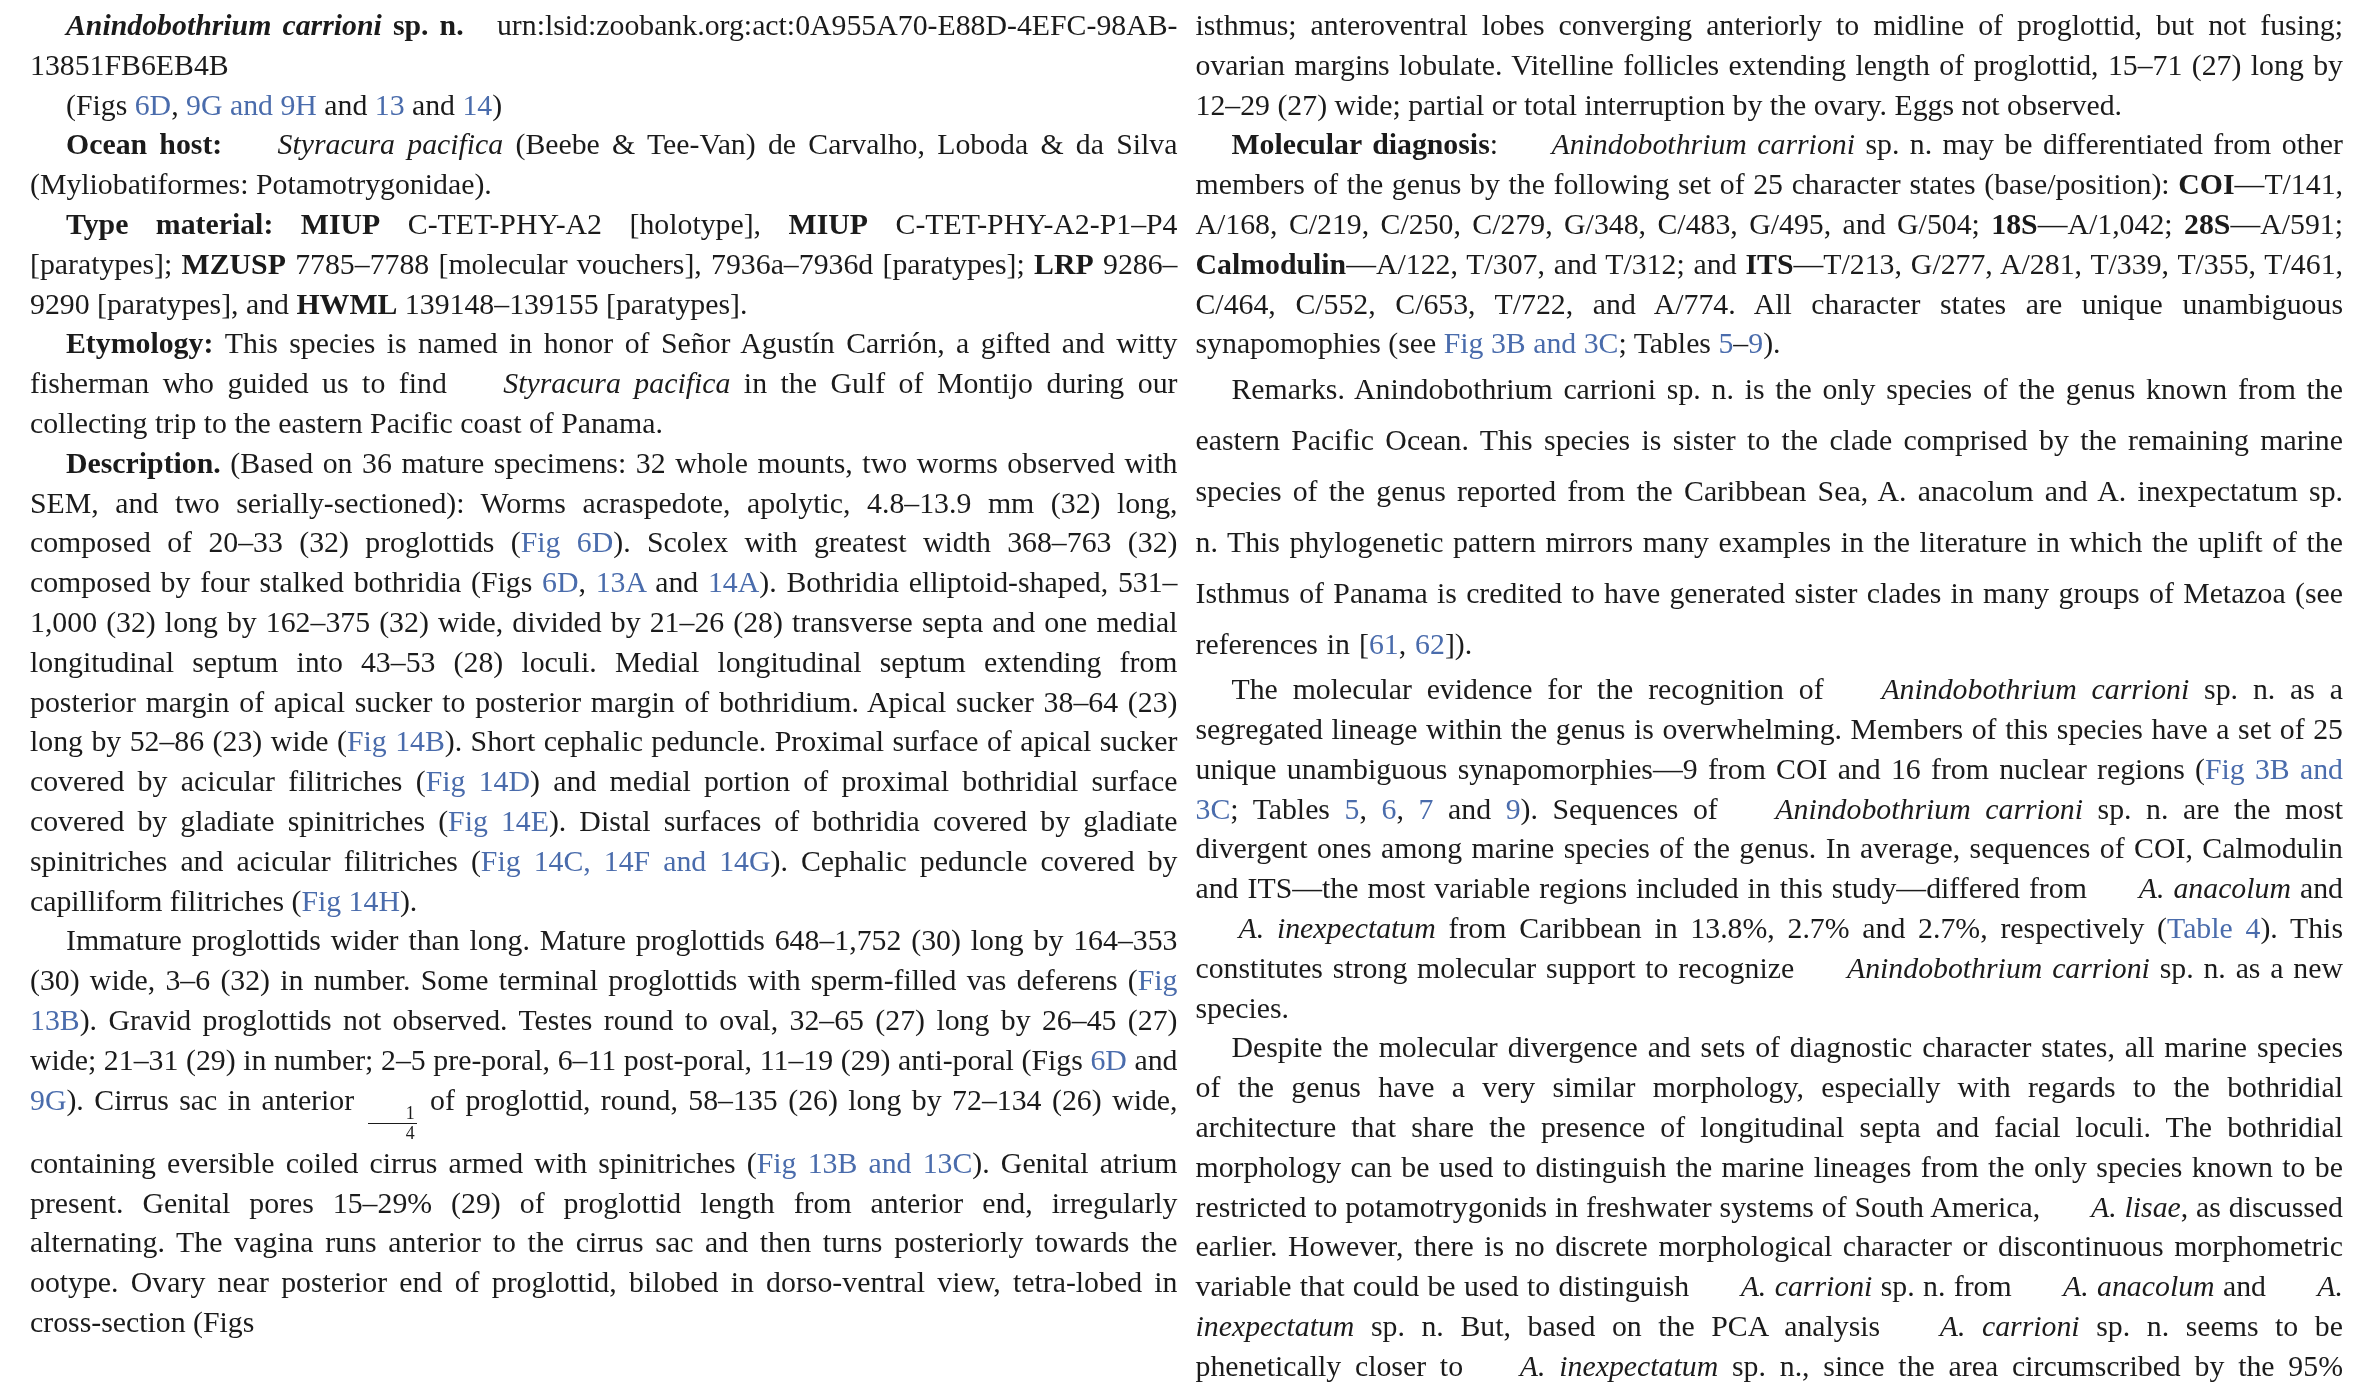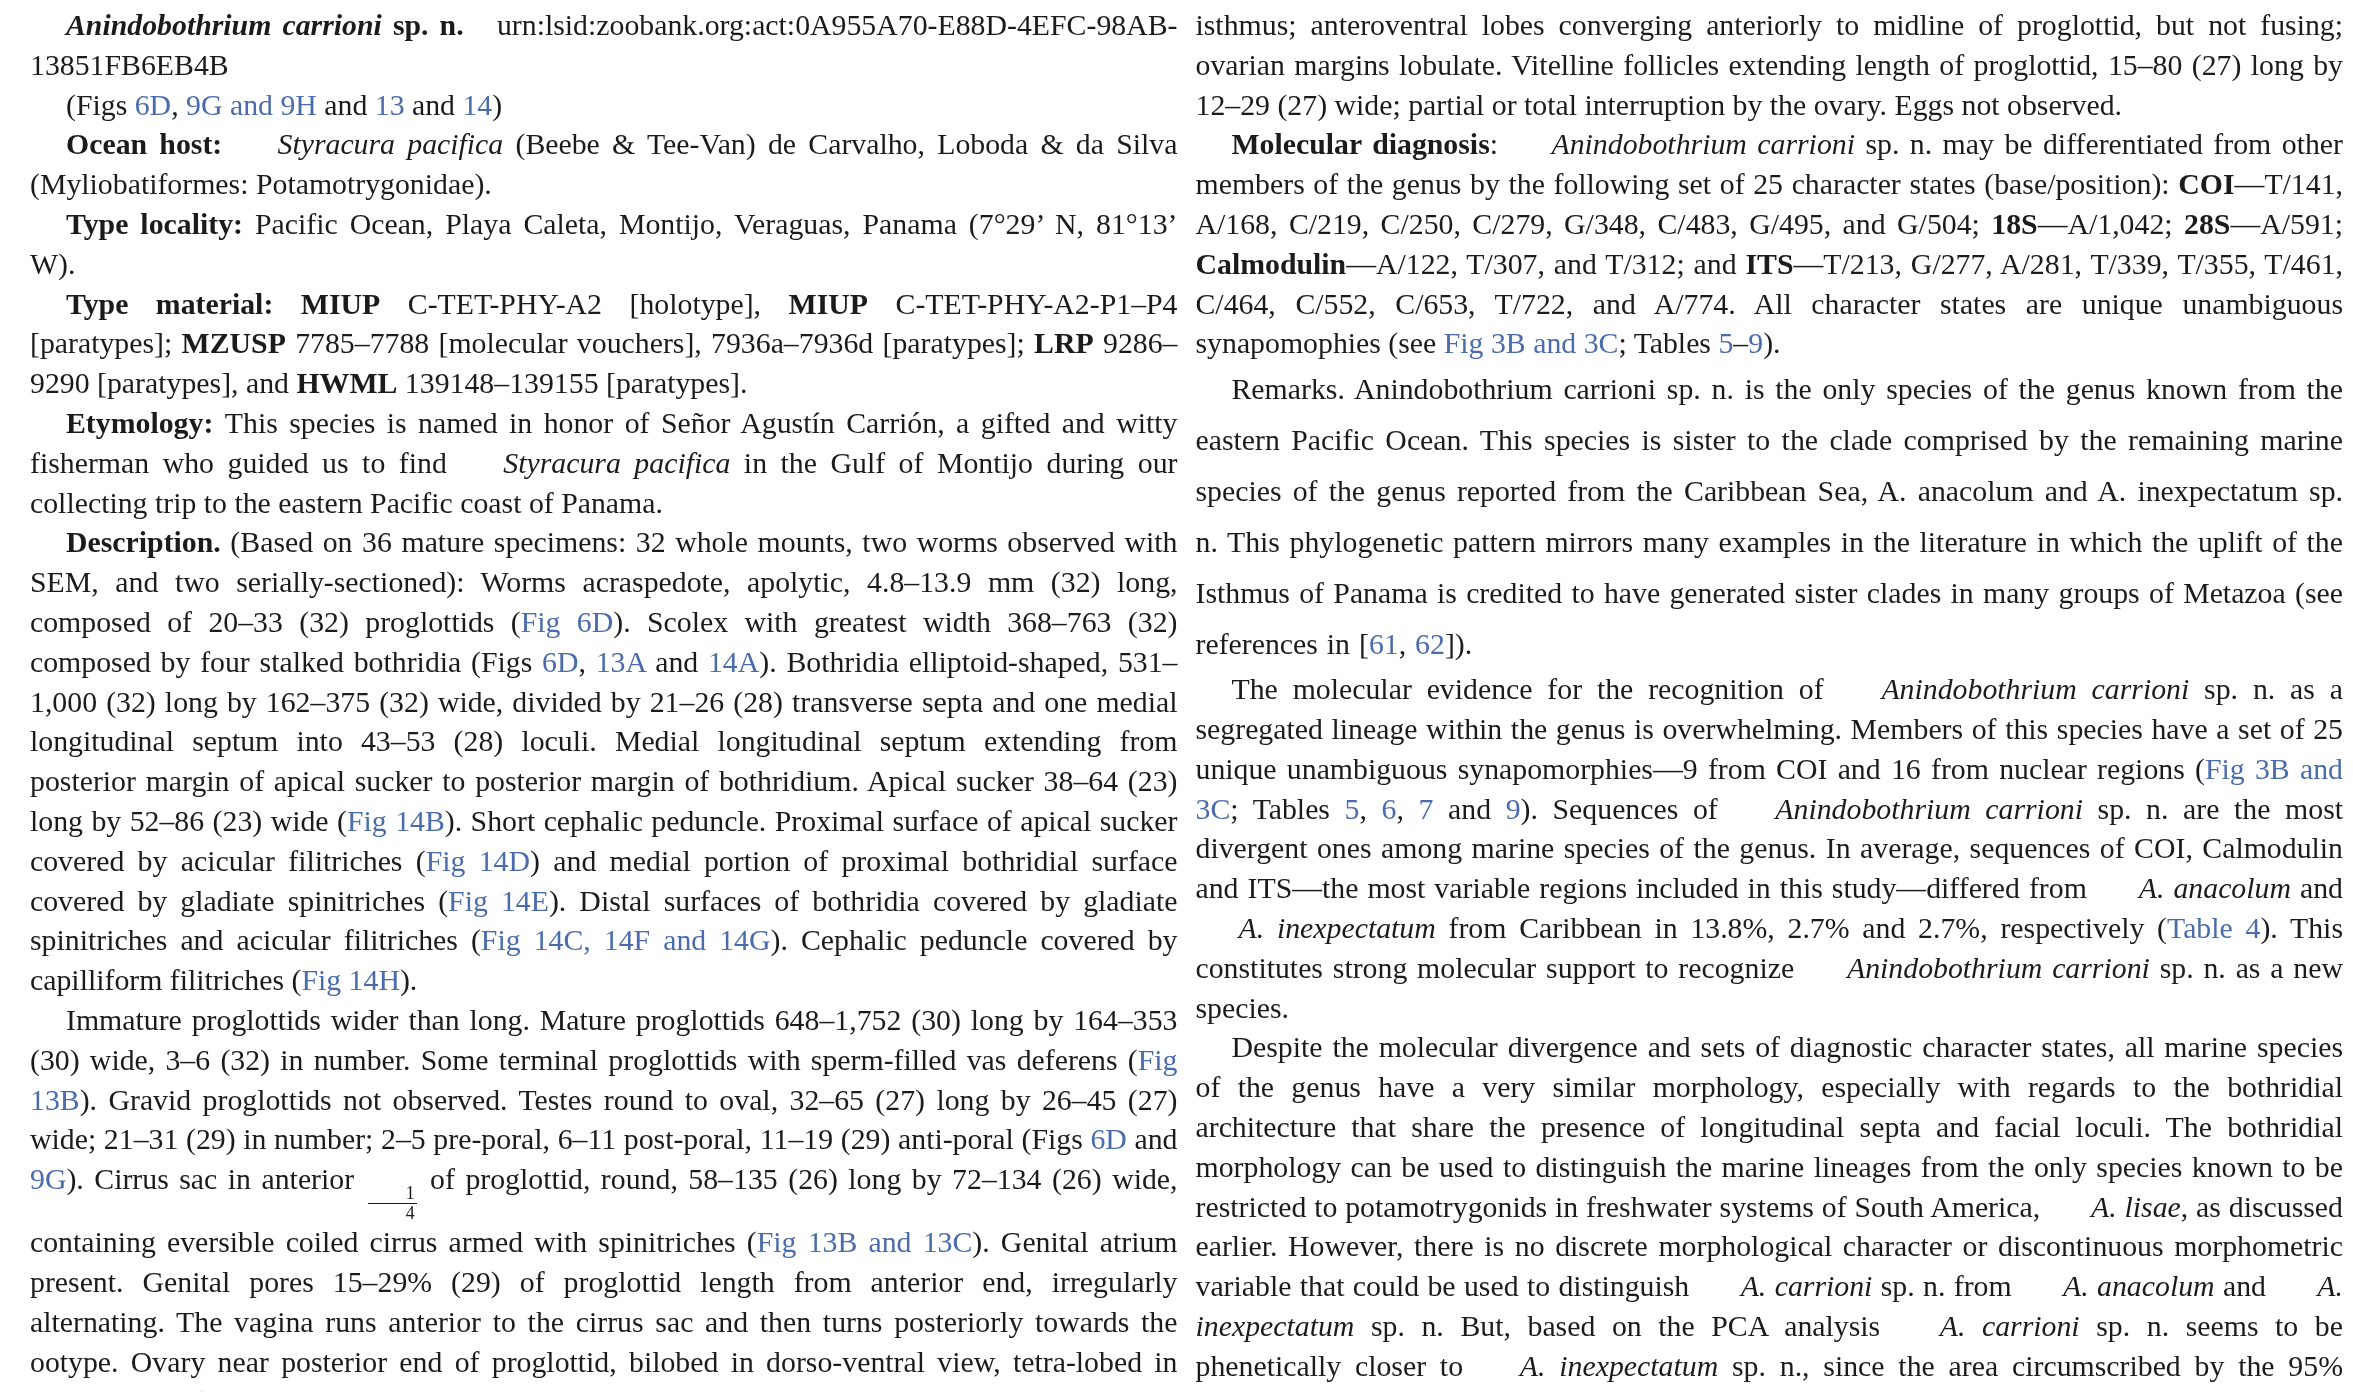--- a/index.html
+++ b/index.html
@@ -49,29 +49,28 @@
   .frac .fd{padding:0 2px;}
 </style>
 </head>
 <body>
 
 <div class="page">
   <div class="column">
       <p class="para indent"><span class="bi">Anindobothrium carrioni</span><span class="b"> sp. n.</span><span class="r">&nbsp;&nbsp; urn:lsid:zoobank.org:act:0A955A70-E88D-4EFC-98AB-13851FB6EB4B</span></p>
       <p class="para indent"><span class="r">(Figs </span><span class="link">6D</span><span class="r">, </span><span class="link">9G and 9H</span><span class="r"> and </span><span class="link">13</span><span class="r"> and </span><span class="link">14</span><span class="r">)</span></p>
       <p class="para indent"><span class="b">Ocean host: </span><span class="i">Styracura pacifica</span><span class="r"> (Beebe &amp; Tee-Van) de Carvalho, Loboda &amp; da Silva (Myliobatiformes: Potamotrygonidae).</span></p>
-      <p class="para indent"><span class="b">Type locality: </span><span class="r">Pacific Ocean, Playa Caleta, Montijo, Veraguas, Panama (7°29’ N, 81°13’ W).</span></p>
       <p class="para indent"><span class="b">Type material: MIUP</span><span class="r"> C-TET-PHY-A2 [holotype], </span><span class="b">MIUP</span><span class="r"> C-TET-PHY-A2-P1–P4 [paratypes]; </span><span class="b">MZUSP</span><span class="r"> 7785–7788 [molecular vouchers], 7936a–7936d [paratypes]; </span><span class="b">LRP</span><span class="r"> 9286–9290 [paratypes], and </span><span class="b">HWML</span><span class="r"> 139148–139155 [paratypes].</span></p>
       <p class="para indent"><span class="b">Etymology: </span><span class="r">This species is named in honor of Señor Agustín Carrión, a gifted and witty fisherman who guided us to find </span><span class="i">Styracura pacifica</span><span class="r"> in the Gulf of Montijo during our collecting trip to the eastern Pacific coast of Panama.</span></p>
       <p class="para indent"><span class="b">Description. </span><span class="r">(Based on 36 mature specimens: 32 whole mounts, two worms observed with SEM, and two serially-sectioned): Worms acraspedote, apolytic, 4.8–13.9 mm (32) long, composed of 20–33 (32) proglottids (</span><span class="link">Fig 6D</span><span class="r">). Scolex with greatest width 368–763 (32) composed by four stalked bothridia (Figs </span><span class="link">6D</span><span class="r">, </span><span class="link">13A</span><span class="r"> and </span><span class="link">14A</span><span class="r">). Bothridia elliptoid-shaped, 531–1,000 (32) long by 162–375 (32) wide, divided by 21–26 (28) transverse septa and one medial longitudinal septum into 43–53 (28) loculi. Medial longitudinal septum extending from posterior margin of apical sucker to posterior margin of bothridium. Apical sucker 38–64 (23) long by 52–86 (23) wide (</span><span class="link">Fig 14B</span><span class="r">). Short cephalic peduncle. Proximal surface of apical sucker covered by acicular filitriches (</span><span class="link">Fig 14D</span><span class="r">) and medial portion of proximal bothridial surface covered by gladiate spinitriches (</span><span class="link">Fig 14E</span><span class="r">). Distal surfaces of bothridia covered by gladiate spinitriches and acicular filitriches (</span><span class="link">Fig 14C, 14F and 14G</span><span class="r">). Cephalic peduncle covered by capilliform filitriches (</span><span class="link">Fig 14H</span><span class="r">).</span></p>
       <p class="para indent"><span class="r">Immature proglottids wider than long. Mature proglottids 648–1,752 (30) long by 164–353 (30) wide, 3–6 (32) in number. Some terminal proglottids with sperm-filled vas deferens (</span><span class="link">Fig 13B</span><span class="r">). Gravid proglottids not observed. Testes round to oval, 32–65 (27) long by 26–45 (27) wide; 21–31 (29) in number; 2–5 pre-poral, 6–11 post-poral, 11–19 (29) anti-poral (Figs </span><span class="link">6D</span><span class="r"> and </span><span class="link">9G</span><span class="r">). Cirrus sac in anterior </span><span class="frac">
           <span class="fn">1</span>
           <span class="fd">4</span>
         </span><span class="r"> of proglottid, round, 58–135 (26) long by 72–134 (26) wide, containing eversible coiled cirrus armed with spinitriches (</span><span class="link">Fig 13B and 13C</span><span class="r">). Genital atrium present. Genital pores 15–29% (29) of proglottid length from anterior end, irregularly alternating. The vagina runs anterior to the cirrus sac and then turns posteriorly towards the ootype. Ovary near posterior end of proglottid, bilobed in dorso-ventral view, tetra-lobed in cross-section (Figs </span></p>
     </div>
   <div class="column">
-      <p class="para"><span class="r">isthmus; anteroventral lobes converging anteriorly to midline of proglottid, but not fusing; ovarian margins lobulate. Vitelline follicles extending length of proglottid, 15–80 (27) long by 12–29 (27) wide; partial or total interruption by the ovary. Eggs not observed.</span></p>
+      <p class="para"><span class="r">isthmus; anteroventral lobes converging anteriorly to midline of proglottid, but not fusing; ovarian margins lobulate. Vitelline follicles extending length of proglottid, 15–71 (27) long by 12–29 (27) wide; partial or total interruption by the ovary. Eggs not observed.</span></p>
       <p class="para indent"><span class="b">Molecular diagnosis</span><span class="r">: </span><span class="i">Anindobothrium carrioni</span><span class="r"> sp. n. may be differentiated from other members of the genus by the following set of 25 character states (base/position): </span><span class="b">COI</span><span class="r">—T/141, A/168, C/219, C/250, C/279, G/348, C/483, G/495, and G/504; </span><span class="b">18S</span><span class="r">—A/1,042; </span><span class="b">28S</span><span class="r">—A/591; </span><span class="b">Calmodulin</span><span class="r">—A/122, T/307, and T/312; and </span><span class="b">ITS</span><span class="r">—T/213, G/277, A/281, T/339, T/355, T/461, C/464, C/552, C/653, T/722, and A/774. All character states are unique unambiguous synapomophies (see </span><span class="link">Fig 3B and 3C</span><span class="r">; Tables </span><span class="link">5</span><span class="r">–</span><span class="link">9</span><span class="r">).</span></p>
       <p class="para indent tight"><span class="r">Remarks. Anindobothrium carrioni sp. n. is the only species of the genus known from the eastern Pacific Ocean. This species is sister to the clade comprised by the remaining marine species of the genus reported from the Caribbean Sea, A. anacolum and A. inexpectatum sp. n. This phylogenetic pattern mirrors many examples in the literature in which the uplift of the Isthmus of Panama is credited to have generated sister clades in many groups of Metazoa (see references in [</span><span class="link">61</span><span class="r">, </span><span class="link">62</span><span class="r">]).</span></p>
       <p class="para indent"><span class="r">The molecular evidence for the recognition of </span><span class="i">Anindobothrium carrioni</span><span class="r"> sp. n. as a segregated lineage within the genus is overwhelming. Members of this species have a set of 25 unique unambiguous synapomorphies—9 from COI and 16 from nuclear regions (</span><span class="link">Fig 3B and 3C</span><span class="r">; Tables </span><span class="link">5</span><span class="r">, </span><span class="link">6</span><span class="r">, </span><span class="link">7</span><span class="r"> and </span><span class="link">9</span><span class="r">). Sequences of </span><span class="i">Anindobothrium carrioni</span><span class="r"> sp. n. are the most divergent ones among marine species of the genus. In average, sequences of COI, Calmodulin and ITS—the most variable regions included in this study—differed from </span><span class="i">A. anacolum</span><span class="r"> and </span><span class="i">A. inexpectatum</span><span class="r"> from Caribbean in 13.8%, 2.7% and 2.7%, respectively (</span><span class="link">Table 4</span><span class="r">). This constitutes strong molecular support to recognize </span><span class="i">Anindobothrium carrioni</span><span class="r"> sp. n. as a new species.</span></p>
       <p class="para indent"><span class="r">Despite the molecular divergence and sets of diagnostic character states, all marine species of the genus have a very similar morphology, especially with regards to the bothridial architecture that share the presence of longitudinal septa and facial loculi. The bothridial morphology can be used to distinguish the marine lineages from the only species known to be restricted to potamotrygonids in freshwater systems of South America, </span><span class="i">A. lisae</span><span class="r">, as discussed earlier. However, there is no discrete morphological character or discontinuous morphometric variable that could be used to distinguish </span><span class="i">A. carrioni</span><span class="r"> sp. n. from </span><span class="i">A. anacolum</span><span class="r"> and </span><span class="i">A. inexpectatum</span><span class="r"> sp. n. But, based on the PCA analysis </span><span class="i">A. carrioni</span><span class="r"> sp. n. seems to be phenetically closer to </span><span class="i">A. inexpectatum</span><span class="r"> sp. n., since the area circumscribed by the 95% confidence interval around the centroids for each species overlap to a great extent (</span><span class="link">Fig 5A</span><span class="r">). Despite the overlap observed in the PCA plot, all marine species are discriminated in the LDA (</span><span class="link">Fig 5B</span><span class="r">). Therefore, as for </span><span class="i">A. inexpectatum</span><span class="r"> sp. n., </span><span class="i">A. carrioni</span><span class="r"> sp. n. could only be recognized morphologically by discriminant function analysis.</span></p>
     </div>
 </div>
 
 </body></html>

